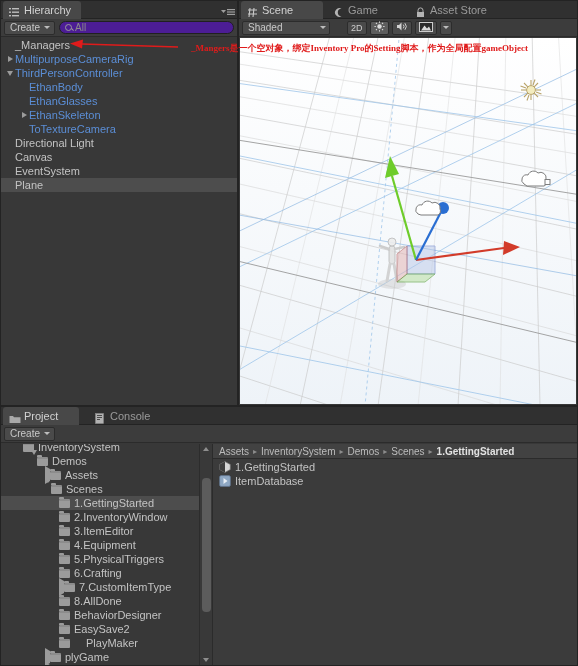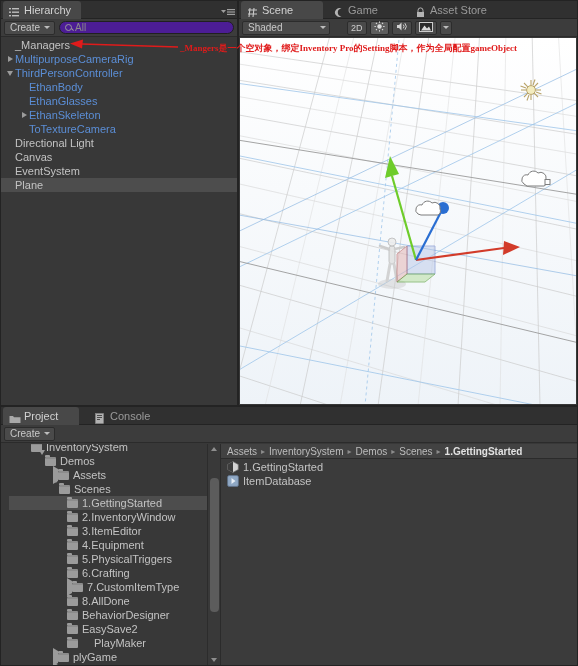--- a/index.html
+++ b/index.html
@@ -81,21 +81,21 @@
     display:flex;align-items:center;justify-content:center;font-size:9px;color:#cfcfcf;border-radius:2px;
   }
   .tog.on { background:#5d5d5d; }
   .sv-canvas {
     position:absolute; left:1px; top:37px; right:1px; bottom:1px;
     background:#f4f7fa; overflow:hidden;
   }
 
   
   #project { left:0; top:406px; width:578px; height:260px; }
-  .p-body { position:absolute; left:0; right:0; top:37px; bottom:0; display:flex;padding-left:8px; }
+  .p-body { position:absolute; left:0; right:0; top:37px; bottom:0; display:flex; }
   .p-tree { width:212px; position:relative; background:#383838; border-right:1px solid #2b2b2b; overflow:hidden;}
   .p-right { flex:1; position:relative; background:#3b3b3b; }
   .crumb {
     height:15px; background:#424242; border-bottom:1px solid #2b2b2b;
     display:flex; align-items:center; gap:4px; padding:0 6px; font-size:10px; color:#bcbcbc;
   }
   .crumb b { color:#e2e2e2; font-weight:bold; }
   .crumb-sep { color:#8d8d8d; font-size:8px; }
   .p-files { position:absolute; top:16px; left:0; right:0; bottom:0; }
   .f-row { height:14px; display:flex; align-items:center; gap:4px; padding-left:6px; font-size:11px; color:#c3c3c3; }
@@ -424,21 +424,21 @@
                    A4.5 4.5 0 0 1 8 5 L-9 5 Z" fill="#ffffff" stroke="#7d7d7d" stroke-width="1"></path>
         </g>
       </svg>
     </div>
   </div>
 
   <svg style="position:absolute;left:70px;top:38px;" width="110" height="18">
     <line x1="108" y1="9" x2="12" y2="6" stroke="#e01b1b" stroke-width="1.6"></line>
     <polygon points="0,5.5 13,1.5 12,10.5" fill="#e01b1b"></polygon>
   </svg>
-  <div class="annot" style="left:180px;top:42px;">_Mangers是一个空对象，绑定Inventory Pro的Setting脚本，作为全局配置gameObject</div>
+  <div class="annot" style="left:191px;top:42px;">_Mangers是一个空对象，绑定Inventory Pro的Setting脚本，作为全局配置gameObject</div>
 
   <div class="panel" id="project">
 
     <div class="tabbar">
       <div class="tab active" style="left:2px;width:76px;">
         <span class="tabicon">
           <svg width="12" height="10" viewBox="0 0 12 10">
             <path d="M0.5 2 H4 L5 3.3 H11.5 V9 H0.5 Z" fill="#a9a9a9"></path>
           </svg>
         </span>

